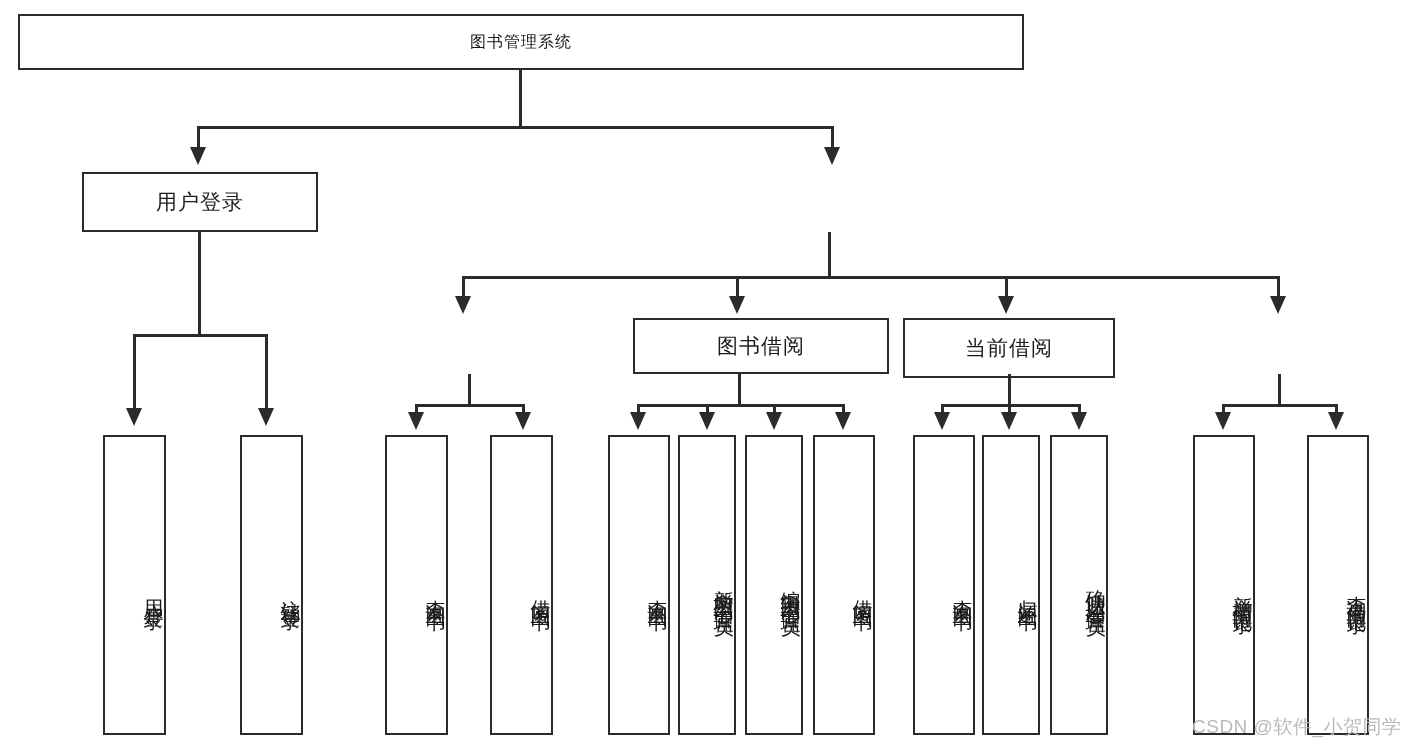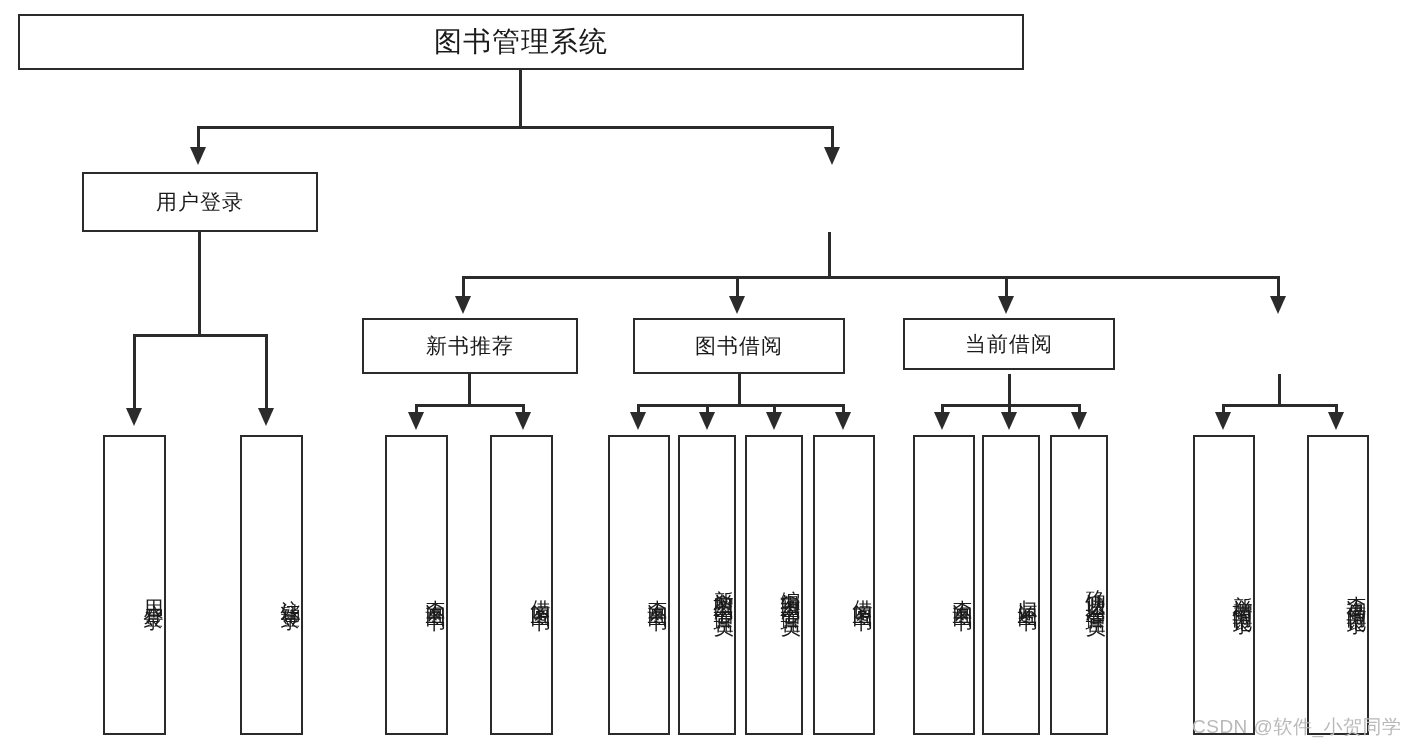--- a/index.html
+++ b/index.html
@@ -25,21 +25,21 @@
     display: flex;
     align-items: center;
     justify-content: center;
     color: #1a1a1a;
   }
   .node.horiz {
     font-size: 21px;
     letter-spacing: 1px;
   }
   .node.root {
-    font-size: 28px;
+    font-size: 16px;
   }
   .node.vert {
     writing-mode: vertical-rl;
     text-orientation: upright;
     font-size: 20px;
     letter-spacing: 4px;
     padding-top: 14px;
     align-items: flex-start;
     justify-content: center;
     line-height: 1.05;
@@ -105,27 +105,24 @@
   <div class="edge h" style="left:462px; top:276px; width:818px; height:3px;"></div>
   <div class="edge v" style="left:462px; top:276px; width:3px; height:24px;"></div>
   <div class="arrow" style="left:455px; top:296px;"></div>
   <div class="edge v" style="left:736px; top:276px; width:3px; height:24px;"></div>
   <div class="arrow" style="left:729px; top:296px;"></div>
   <div class="edge v" style="left:1005px; top:276px; width:3px; height:24px;"></div>
   <div class="arrow" style="left:998px; top:296px;"></div>
   <div class="edge v" style="left:1277px; top:276px; width:3px; height:24px;"></div>
   <div class="arrow" style="left:1270px; top:296px;"></div>
 
-  <div class="node horiz" style="left:362px; top:318px; width:216px; height:56px;">
-    <span>新书推荐</span>
-  </div>
-  <div class="node horiz" style="left:633px; top:318px; width:212px; height:56px;text-align:right;">
+  <div class="node horiz" style="left:633px; top:318px; width:256px; height:56px;text-align:right;">
     <span>图书借阅</span>
   </div>
-  <div class="node horiz" style="left:903px; top:318px; width:212px; height:52px;">
+  <div class="node horiz" style="left:903px; top:318px; width:212px; height:60px;">
     <span>当前借阅</span>
   </div>
 
   <div class="edge v" style="left:468px; top:374px; width:3px; height:32px;"></div>
   <div class="edge h" style="left:415px; top:404px; width:110px; height:3px;"></div>
   <div class="edge v" style="left:415px; top:404px; width:3px; height:12px;"></div>
   <div class="arrow" style="left:408px; top:412px;"></div>
   <div class="edge v" style="left:522px; top:404px; width:3px; height:12px;"></div>
   <div class="arrow" style="left:515px; top:412px;"></div>
 

